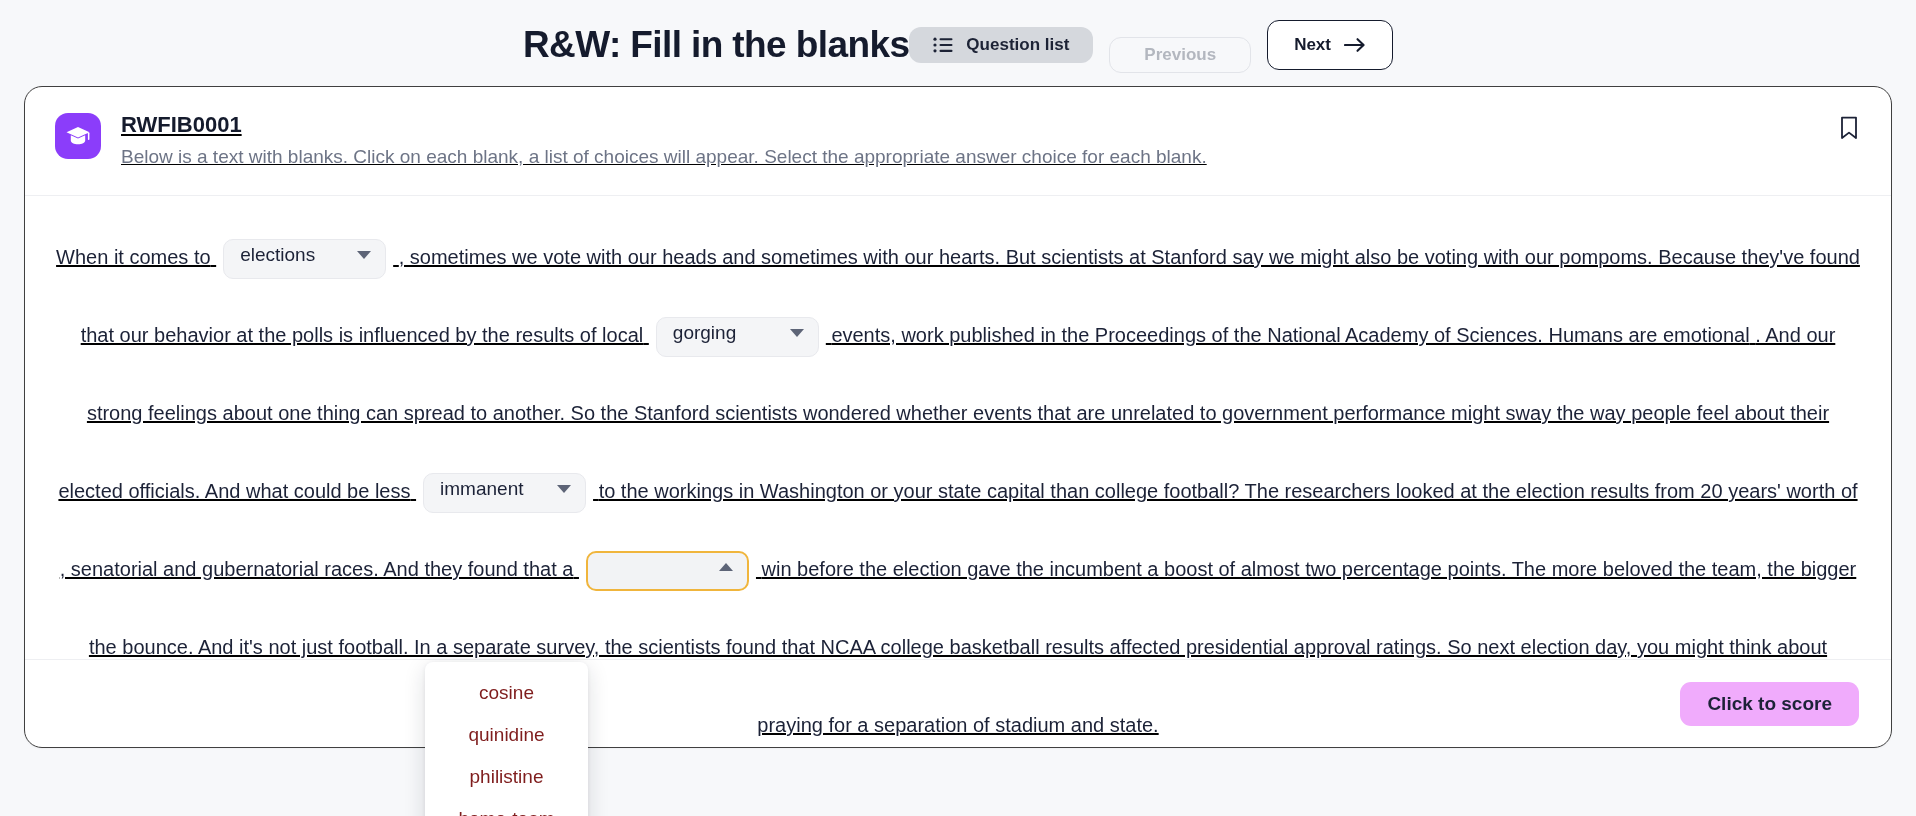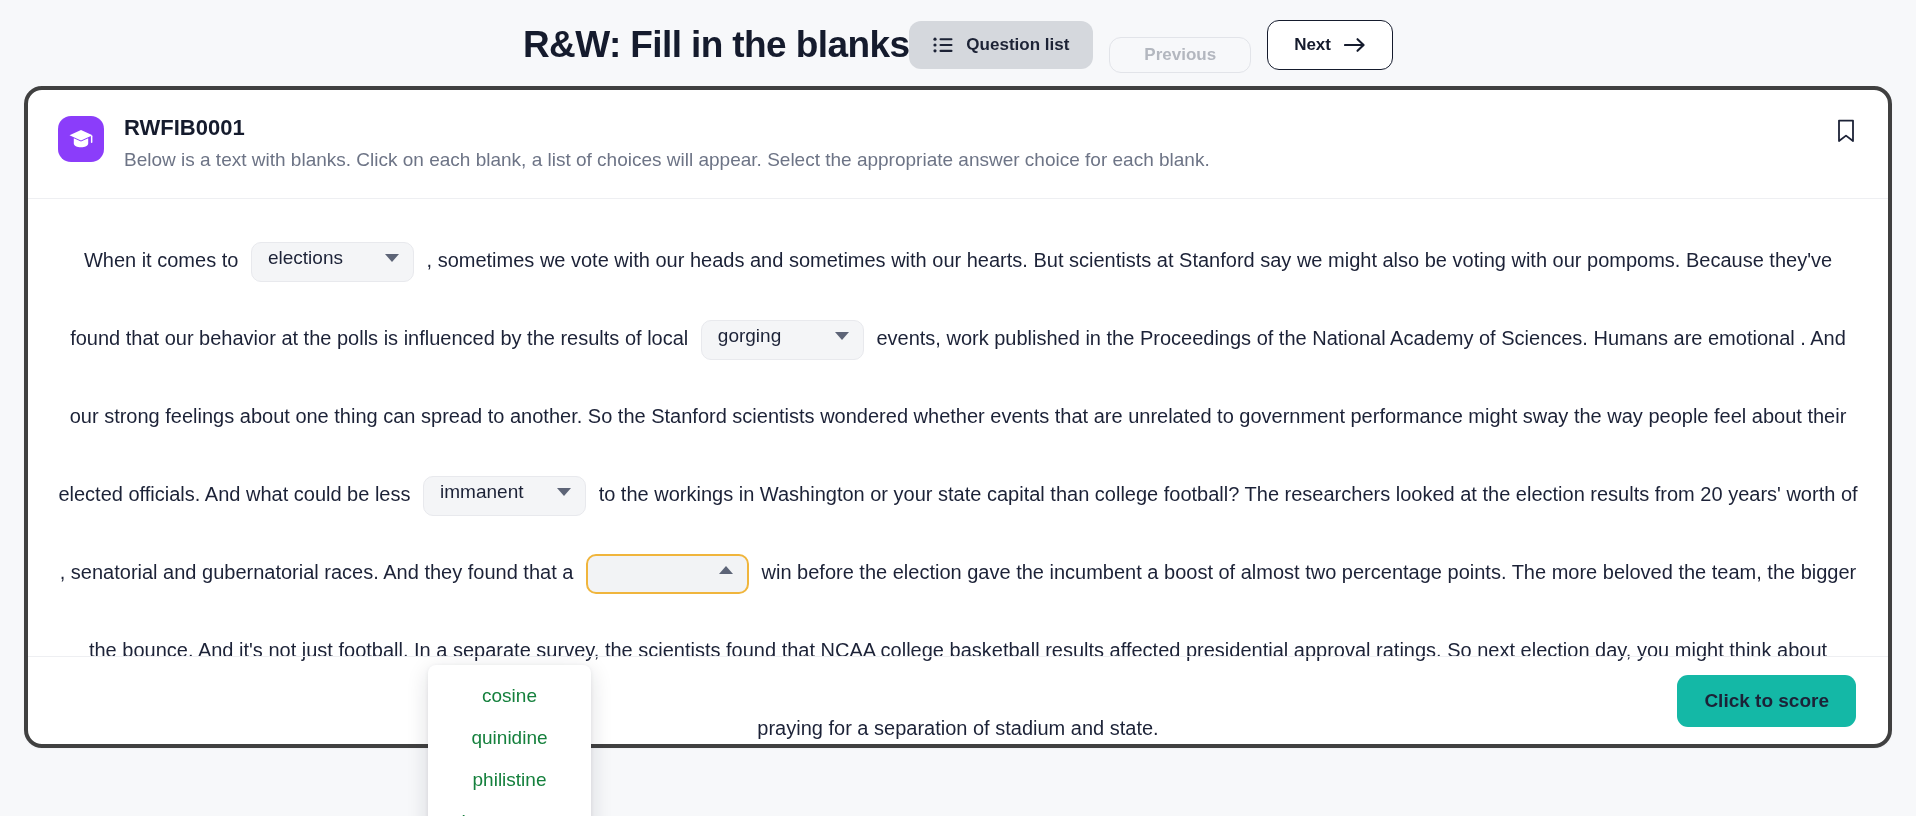--- a/index.html
+++ b/index.html
@@ -43,21 +43,21 @@
     justify-content: center;
     gap: 13px;
     cursor: pointer;
     white-space: nowrap;
     font-family: "Liberation Sans", sans-serif;
   }
   .btn-question-list {
     background: #d5d8dd;
     color: #1d2336;
     border: none;
-    height: 48px;
+    height: 36px;
     padding: 0 24px;
   }
   .btn-previous {
     background: transparent;
     color: #b3b7bf;
     border: 1px solid #e2e4e9;
     height: 36px;
     padding: 0 34px;
     cursor: default;
     margin-top: 20px;
@@ -69,26 +69,27 @@
     height: 50px;
     padding: 0 26px;
   }
   .icon-list { display: inline-block; width: 20px; height: 16px; }
   .icon-arrow-right { display: inline-block; width: 22px; height: 16px; }
 
   
   .card {
     margin: 0 24px;
     background: #ffffff;
-    border: 4px solid #404040;
+    border: 1px solid #404040;
     border-radius: 18px;
     box-shadow: 0 1px 2px rgba(20,25,45,0.04);
     height: 662px;
     position: relative;
     overflow: visible;
+    text-decoration: underline;
   }
   .card-head {
     display: flex;
     align-items: flex-start;
     padding: 24px 30px 0 30px;
     position: relative;
   }
   .qicon {
     width: 46px;
     height: 46px;
@@ -178,42 +179,42 @@
     background: #ffffff;
     border-radius: 8px;
     box-shadow: 0 6px 22px rgba(20,25,45,0.14), 0 1px 4px rgba(20,25,45,0.07);
     padding: 10px 0 12px 0;
     z-index: 40;
     line-height: normal;
   }
   .dropdown-item {
     padding: 10px 19px;
     font-size: 19px;
-    color: #15803d;
+    color: #7f1d1d;
     cursor: pointer;
     white-space: nowrap;
   }
 
   
   .card-foot {
     position: absolute;
     left: 0; right: 0; bottom: 0;
     border-top: 1px solid #eeeff2;
     height: 88px;
     display: flex;
     align-items: center;
     justify-content: flex-end;
     padding-right: 32px;
   }
   .btn-score {
-    background: #14b8a6;
+    background: #f0abfc;
     color: #1c2237;
     border: none;
     border-radius: 11px;
-    height: 52px;
+    height: 44px;
     padding: 0 27px;
     font-size: 19px;
     font-weight: bold;
     cursor: pointer;
     font-family: "Liberation Sans", sans-serif;
   }
 </style>
 </head>
 <body>
 

